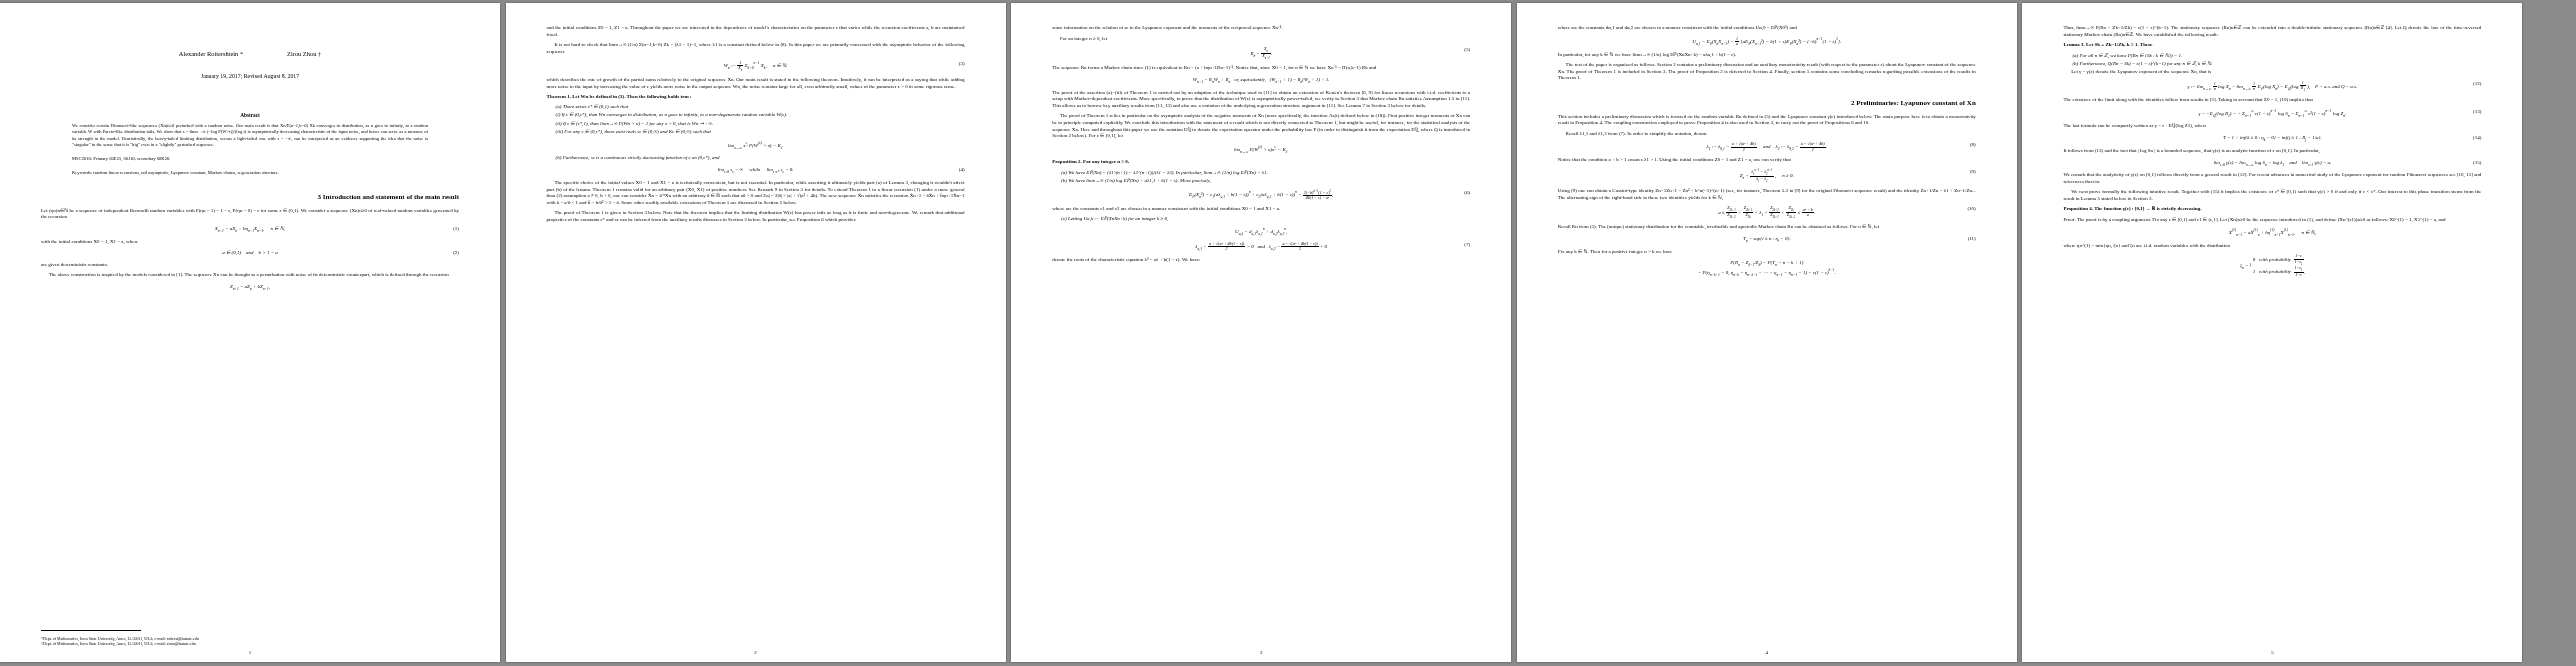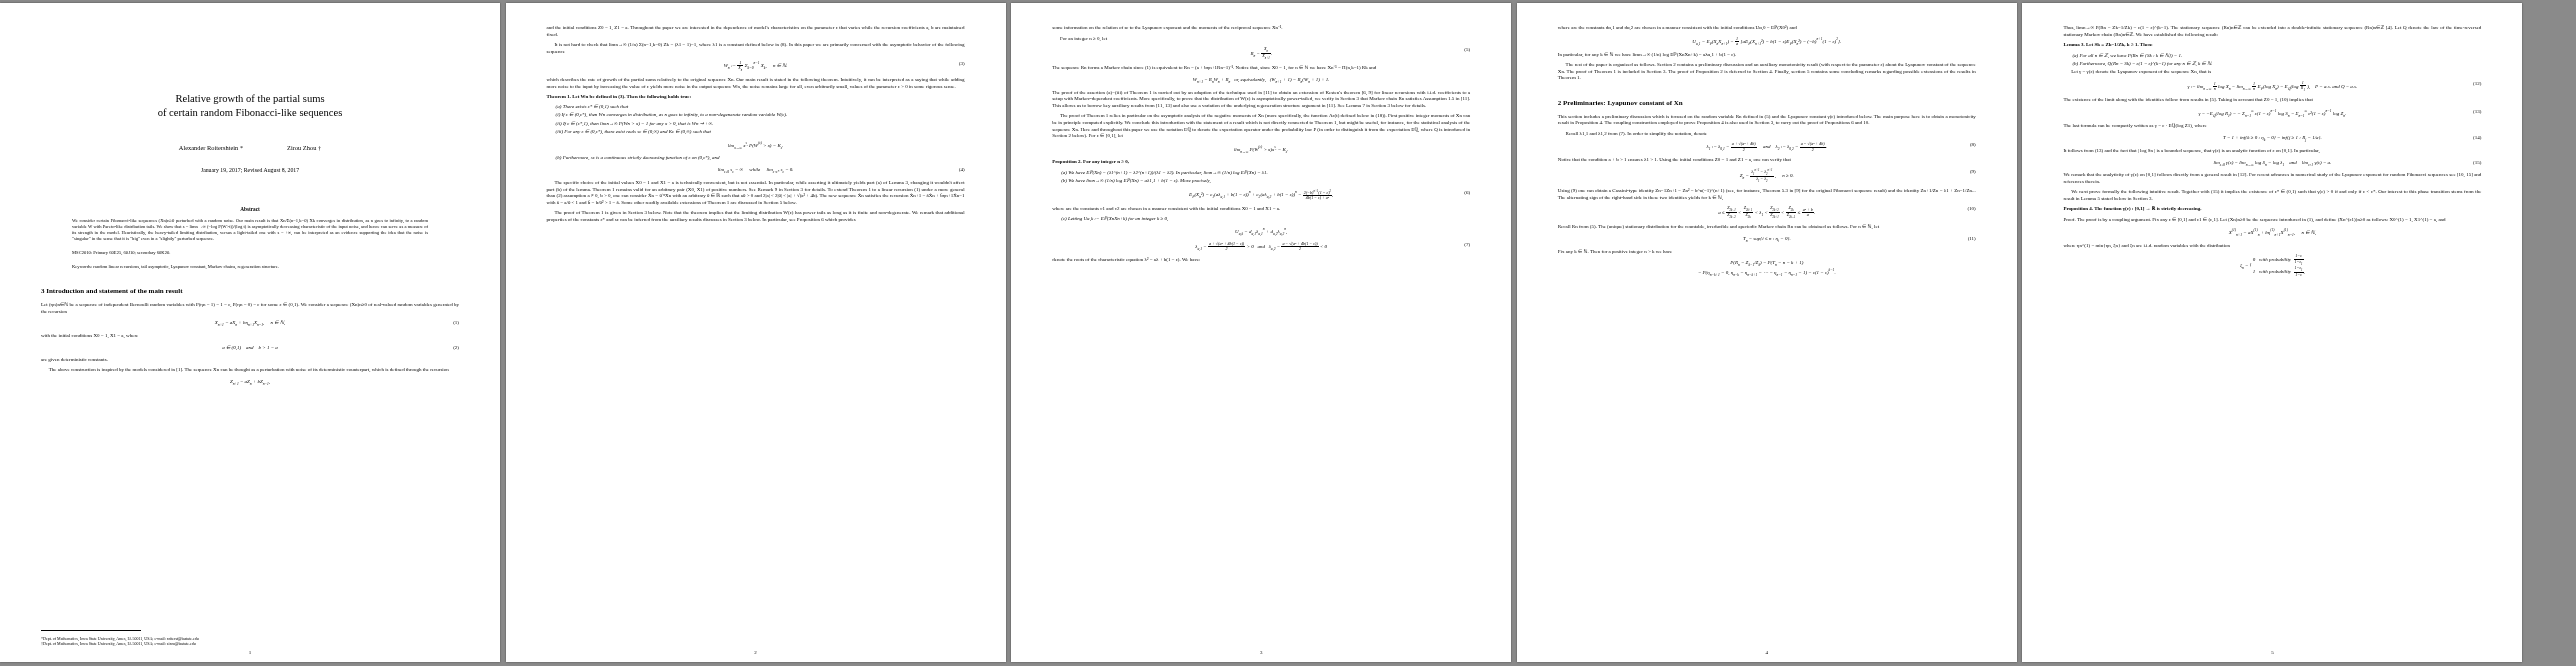--- a/index.html
+++ b/index.html
@@ -108,21 +108,21 @@
   .msc {
     margin: 7.8px 31px 0 31px;
     font-size: 4.6px;
     line-height: 1.35;
     text-align: justify;
   }
   h2.sec {
     font-size: 7px;
     font-weight: bold;
     margin: 16.7px 0 5.6px 0;
-    text-align: left;
+    text-align: right;
   }
   p { margin: 0 0 3.6px 0; }
   .ind { text-indent: 7.8px; }
   .eq {
     text-align: center;
     margin: 5px 0 5px 0;
     position: relative;
   }
   .eq .tag {
     position: absolute;
@@ -167,24 +167,20 @@
 
 <div class="viewer">
 
   <div class="arxiv-strip">
     <span>arXiv:1709.04936v1  [math.PR]  14 Sep 2017</span>
   </div>
 
   <div class="page">
     <div class="page-inner">
 
-      <div class="title">
-        <div>Relative growth of the partial sums</div>
-        <div>of certain random Fibonacci-like sequences</div>
-      </div>
 
       <div class="authors">
         <span>Alexander Roitershtein *</span>
         <span>Zirou Zhou †</span>
       </div>
 
       <div class="date">January 19, 2017; Revised August 8, 2017</div>
 
       <div class="abshead">Abstract</div>
       <div class="abstract">We consider certain Fibonacci-like sequences (Xn)n≥0 perturbed with a random noise. Our main result is that Xn/Σ(n−1,k=0) Xk converges in distribution, as n goes to infinity, to a random variable W with Pareto-like distribution tails. We show that s = limn→∞ (−log P(W&gt;t))/(log t) is asymptotically decreasing characteristic of the input noise, and hence can serve as a measure of its strength in the model. Heuristically, the heavy-tailed limiting distribution, versus a light-tailed one with s = +∞, can be interpreted as an evidence supporting the idea that the noise is "singular" in the sense that it is "big" even in a "slightly" perturbed sequence.</div>

